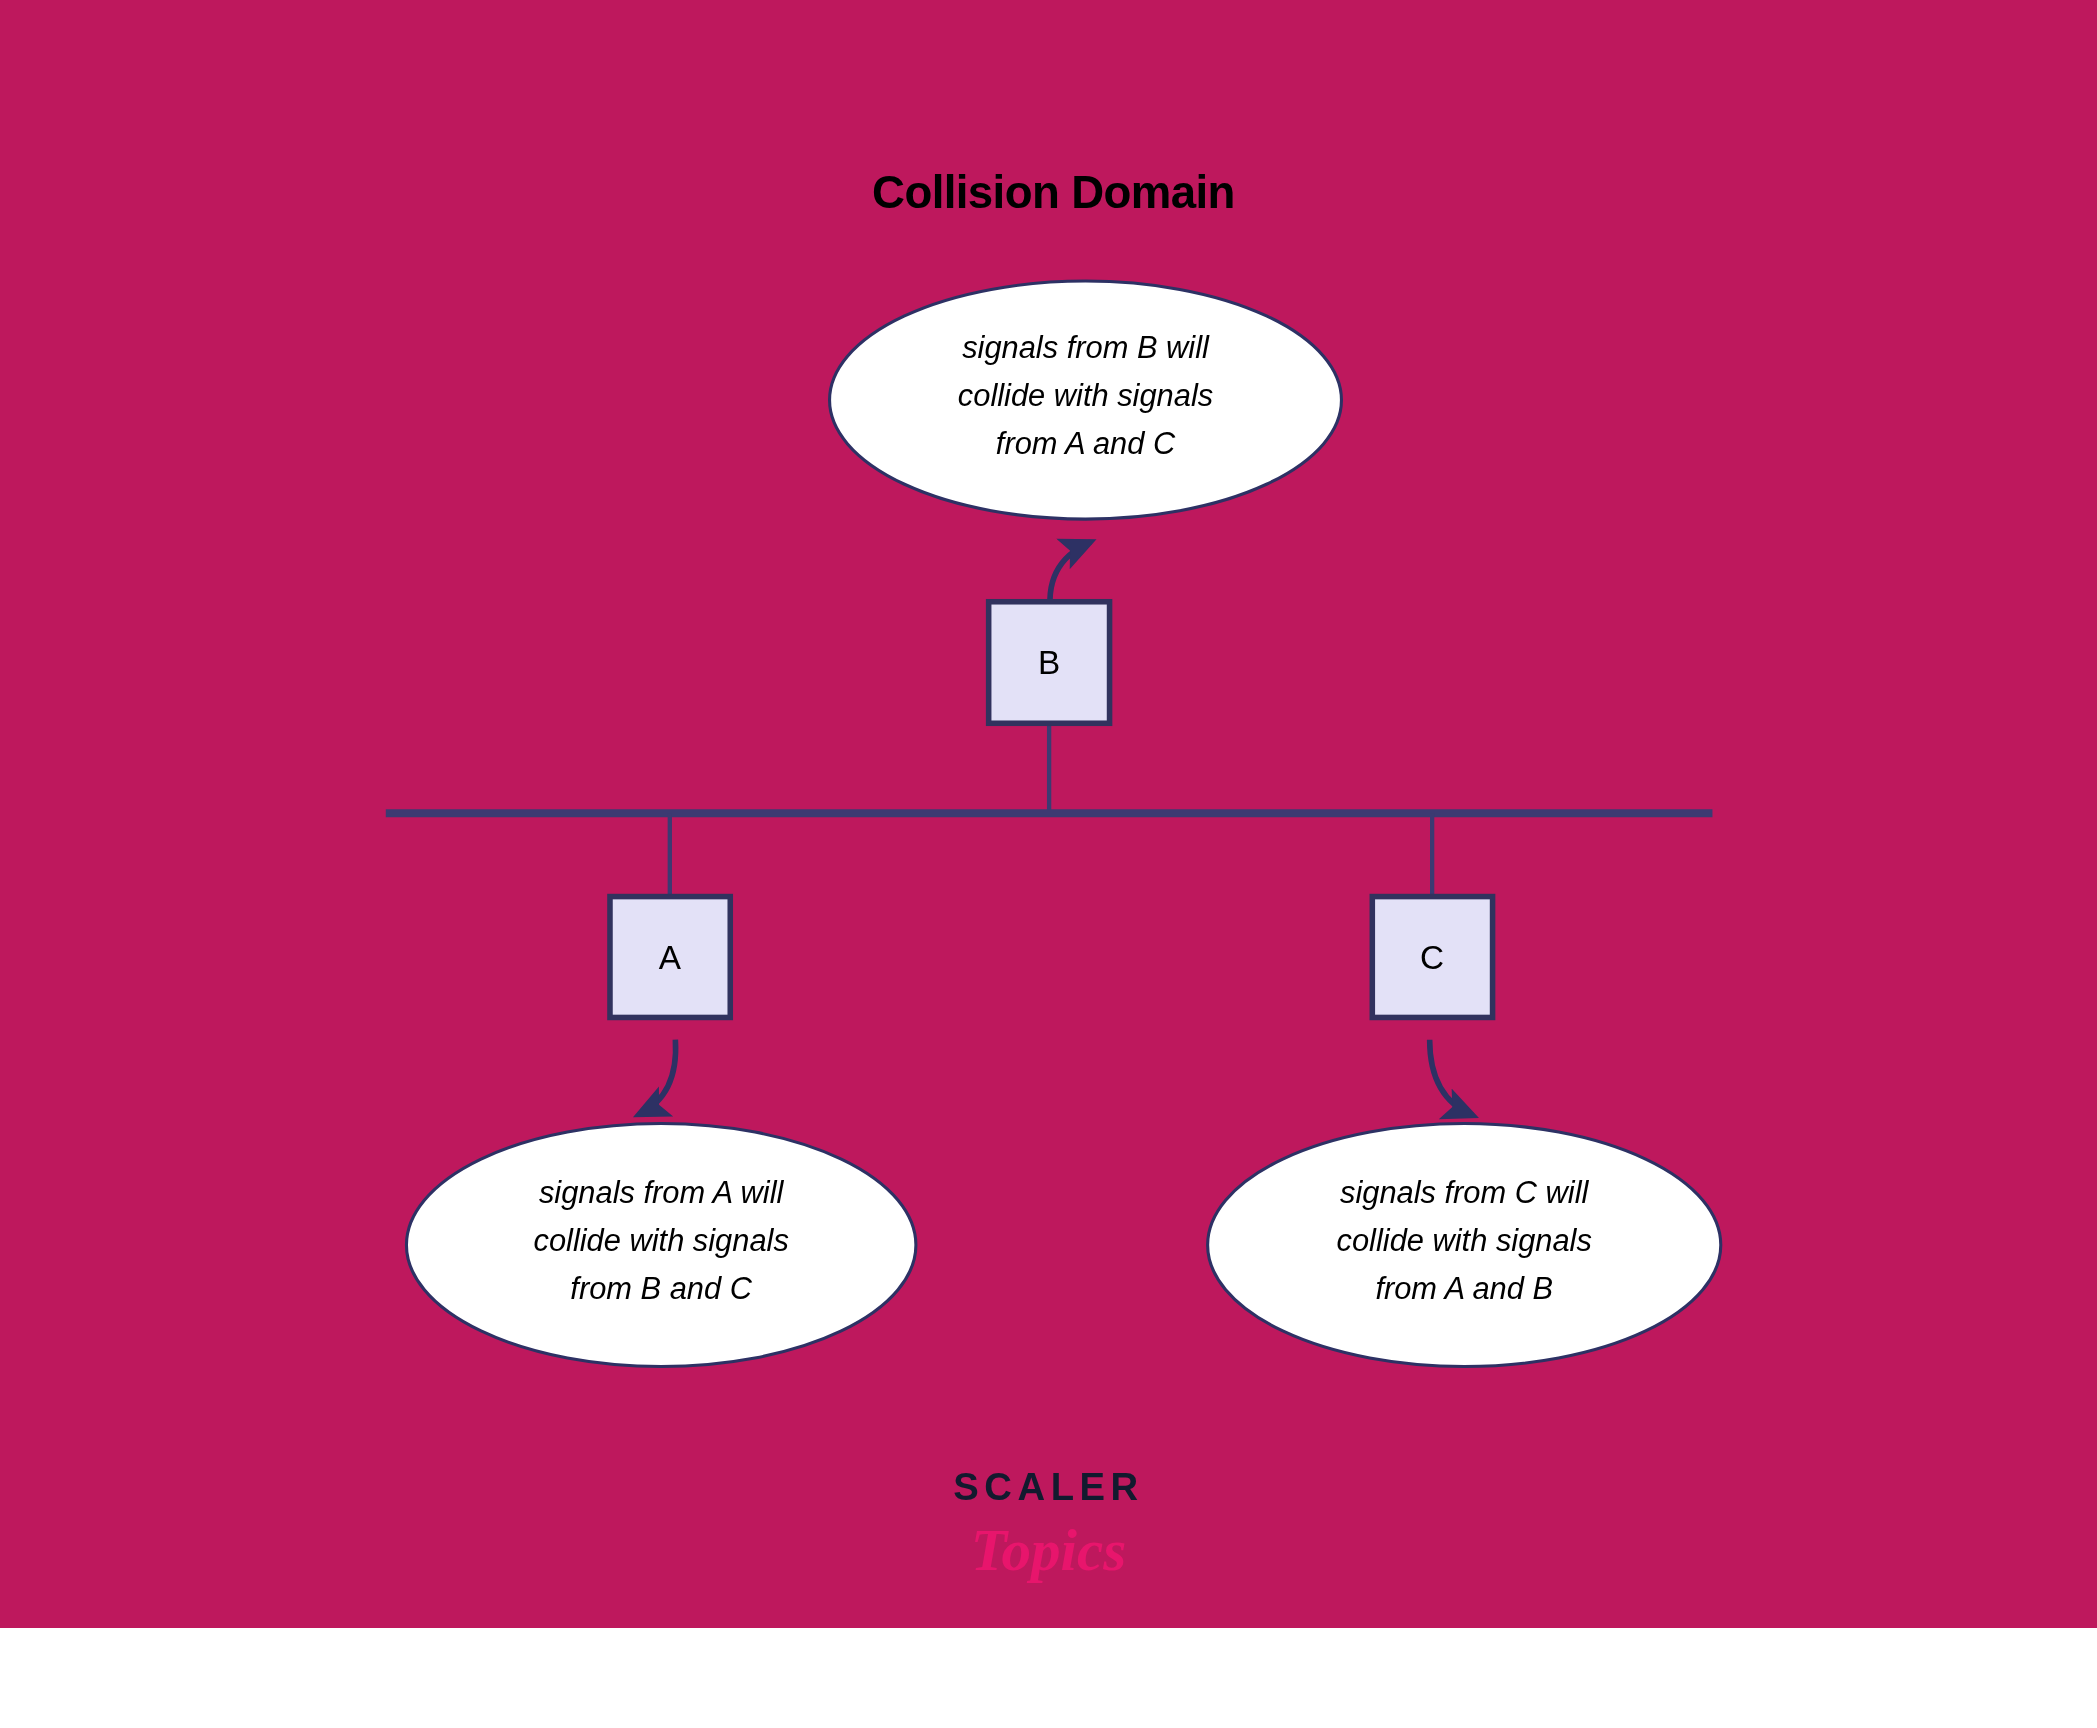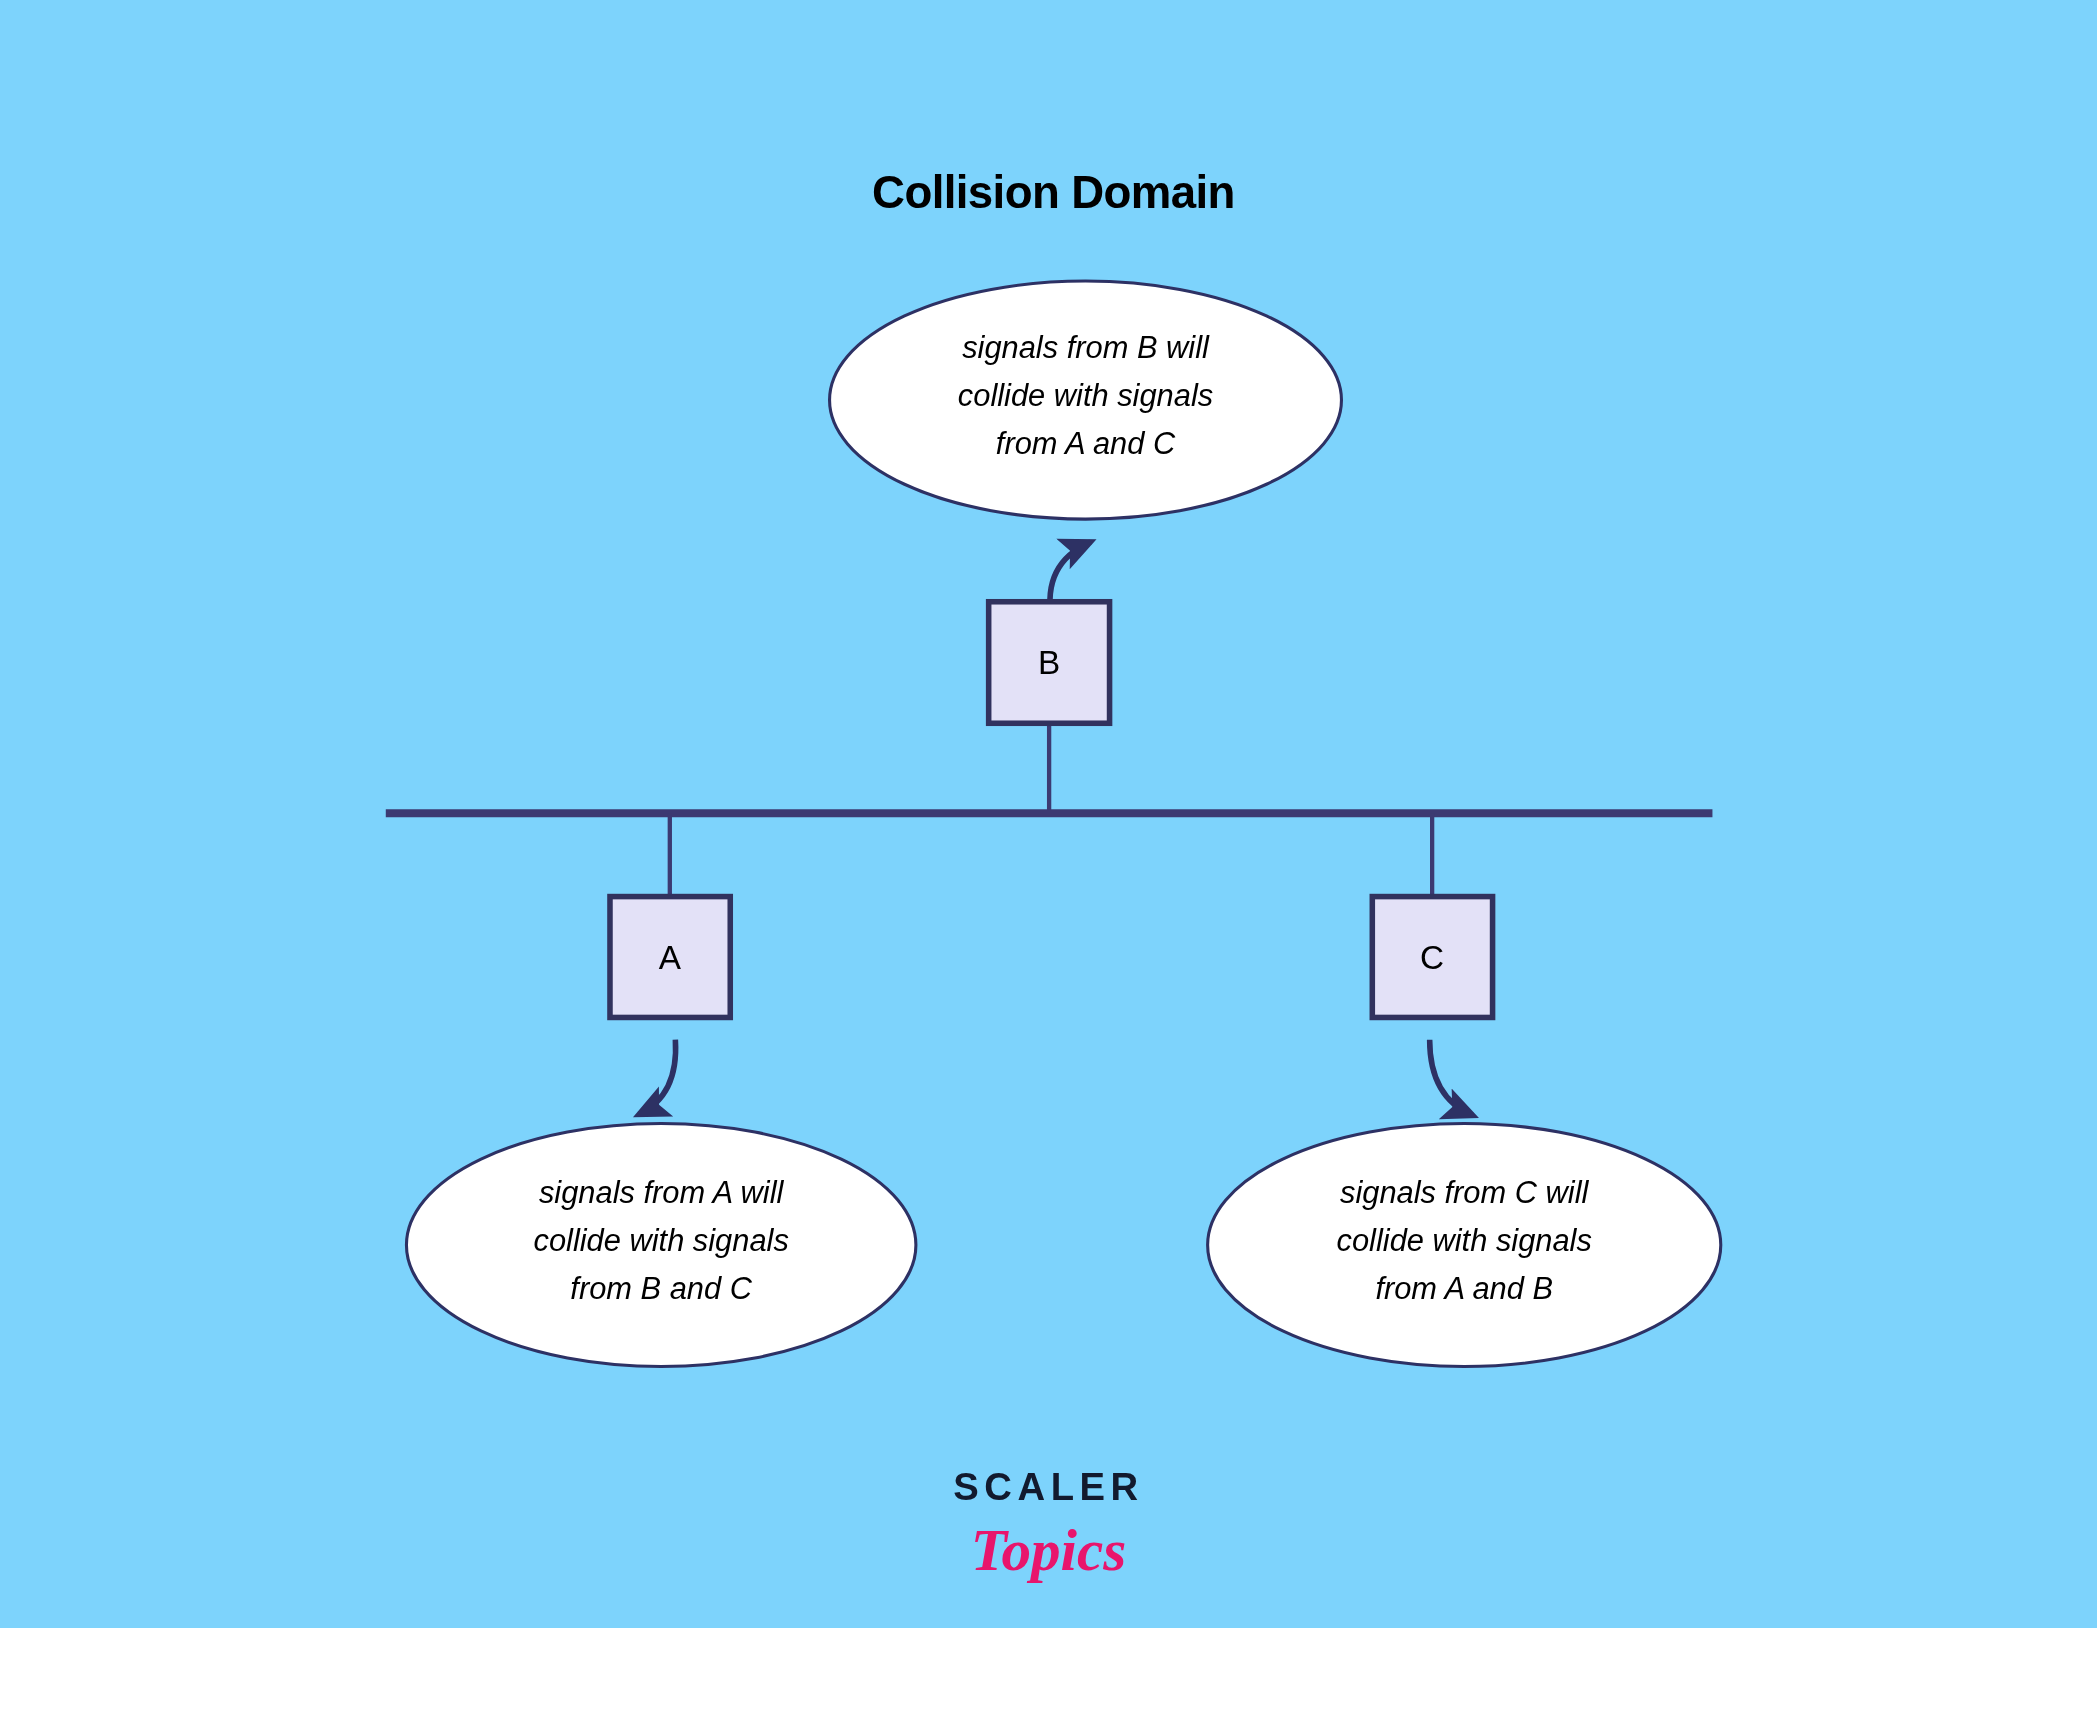--- a/index.html
+++ b/index.html
@@ -8,21 +8,21 @@
     padding: 0;
     background: #ffffff;
   }
   body {
     font-family: "Liberation Sans", sans-serif;
   }
   #canvas {
     position: relative;
     width: 2097px;
     height: 1628px;
-    background: #7dd3fc;
+    background: #be185d;
     overflow: hidden;
   }
   #diagram-svg {
     position: absolute;
     left: 0;
     top: 0;
     width: 2097px;
     height: 1729px;
   }
   .title-text {

